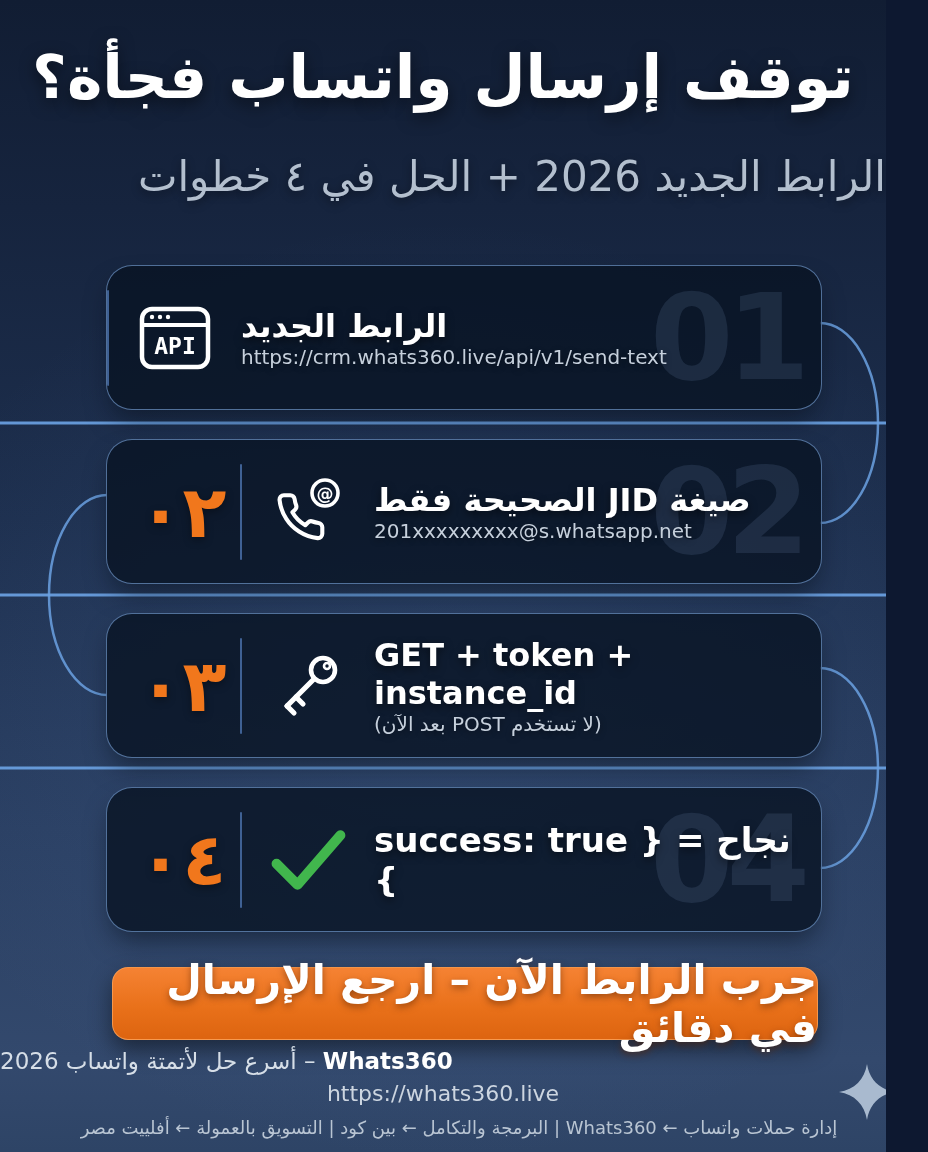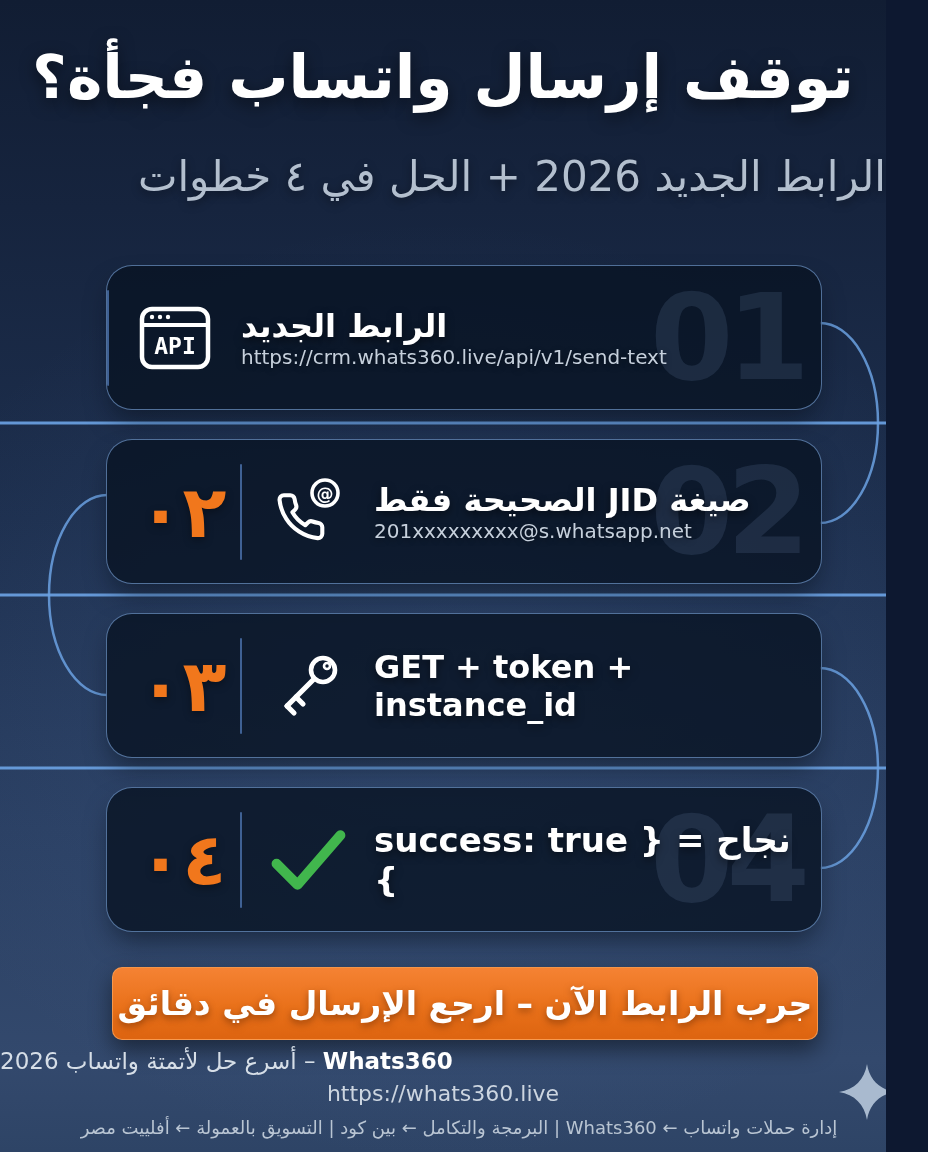--- a/index.html
+++ b/index.html
@@ -39,26 +39,26 @@
   .step-text{margin-left:26px;z-index:2;}
   .step-title{font-size:32px;font-weight:bold;color:#ffffff;text-align:left;text-shadow:0 3px 8px rgba(0,0,0,0.5);}
   .step-sub{font-size:20px;color:#c6d0dc;text-align:left;text-shadow:0 2px 6px rgba(0,0,0,0.4);}
   .step-big{
     position:absolute;right:18px;top:50%;transform:translateY(-50%);
     font-size:120px;font-weight:bold;letter-spacing:-7px;line-height:1;
     color:rgba(146,178,224,0.13);z-index:1;
   }
   .cta{
     position:absolute;left:112px;top:967px;width:704px;height:71px;z-index:2;
-    border-radius:10px;
+    border-radius:16px;
     background:linear-gradient(180deg,#f58233 0%,#e9711a 55%,#dd6410 100%);
     border:1.5px solid rgba(248,158,84,0.85);
     box-shadow:0 10px 22px rgba(0,0,0,0.45);
     display:flex;align-items:center;justify-content:center;
-    font-size:33px;font-weight:bold;color:#ffffff;direction:rtl;cursor:pointer;
+    font-size:41px;font-weight:bold;color:#ffffff;direction:rtl;cursor:pointer;
     text-shadow:0 3px 7px rgba(90,35,0,0.55);
   }
   .footer-line1{position:absolute;top:1048px;left:0;right:0;z-index:2;text-align:left;
     font-size:23px;color:#d6dee7;direction:rtl;}
   .footer-line1 b{color:#ffffff;}
   .footer-url{position:absolute;top:1081px;left:0;right:0;z-index:2;text-align:center;
     font-size:22px;color:#ccd5e0;direction:ltr;}
   .footer-tags{position:absolute;top:1117px;left:0;right:0;z-index:2;text-align:center;
     font-size:18px;color:#b9c5d3;direction:rtl;margin-left:32px;}
   .sparkle{position:absolute;left:838px;top:1063px;z-index:2;}
@@ -135,20 +135,21 @@
         <svg width="76" height="76" viewBox="0 0 76 76" fill="none" stroke="#ffffff" stroke-linecap="round" stroke-linejoin="round">
           <circle cx="53" cy="22" r="12" stroke-width="4.6"></circle>
           <circle cx="57" cy="18" r="3" stroke-width="2.6"></circle>
           <line x1="44" y1="31" x2="17" y2="58" stroke-width="5.2"></line>
           <line x1="17" y1="58" x2="24" y2="65" stroke-width="5.2"></line>
           <line x1="26" y1="49" x2="33" y2="56" stroke-width="5.2"></line>
         </svg>
       </div>
       <div class="step-text">
         <div class="step-title" dir="auto">GET + token + instance_id</div>
+        <div class="step-sub" dir="auto">(لا تستخدم POST بعد الآن)</div>
       </div>
     </div>
   </div>
 
   <div class="card" style="top:787px;">
     <div class="card-inner">
       <div class="step-big">04</div>
       <div class="step-num">٠٤</div>
       <div class="v-div"></div>
       <div class="step-icon">

